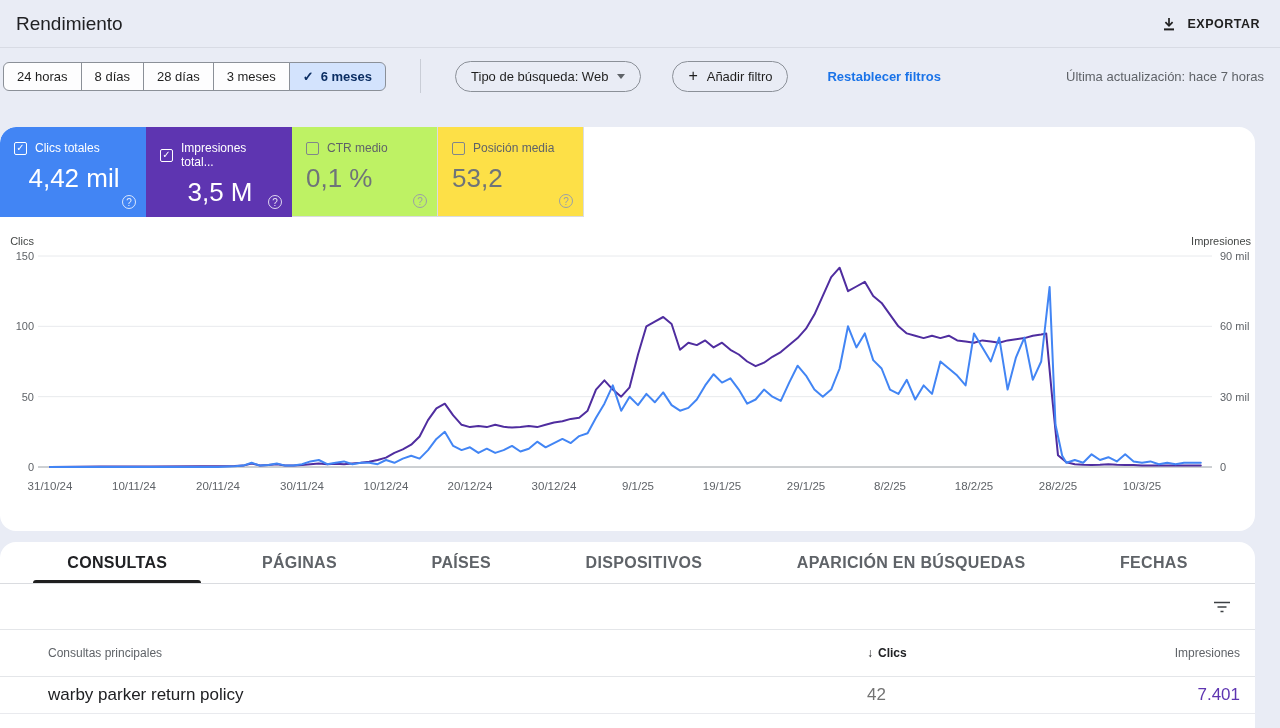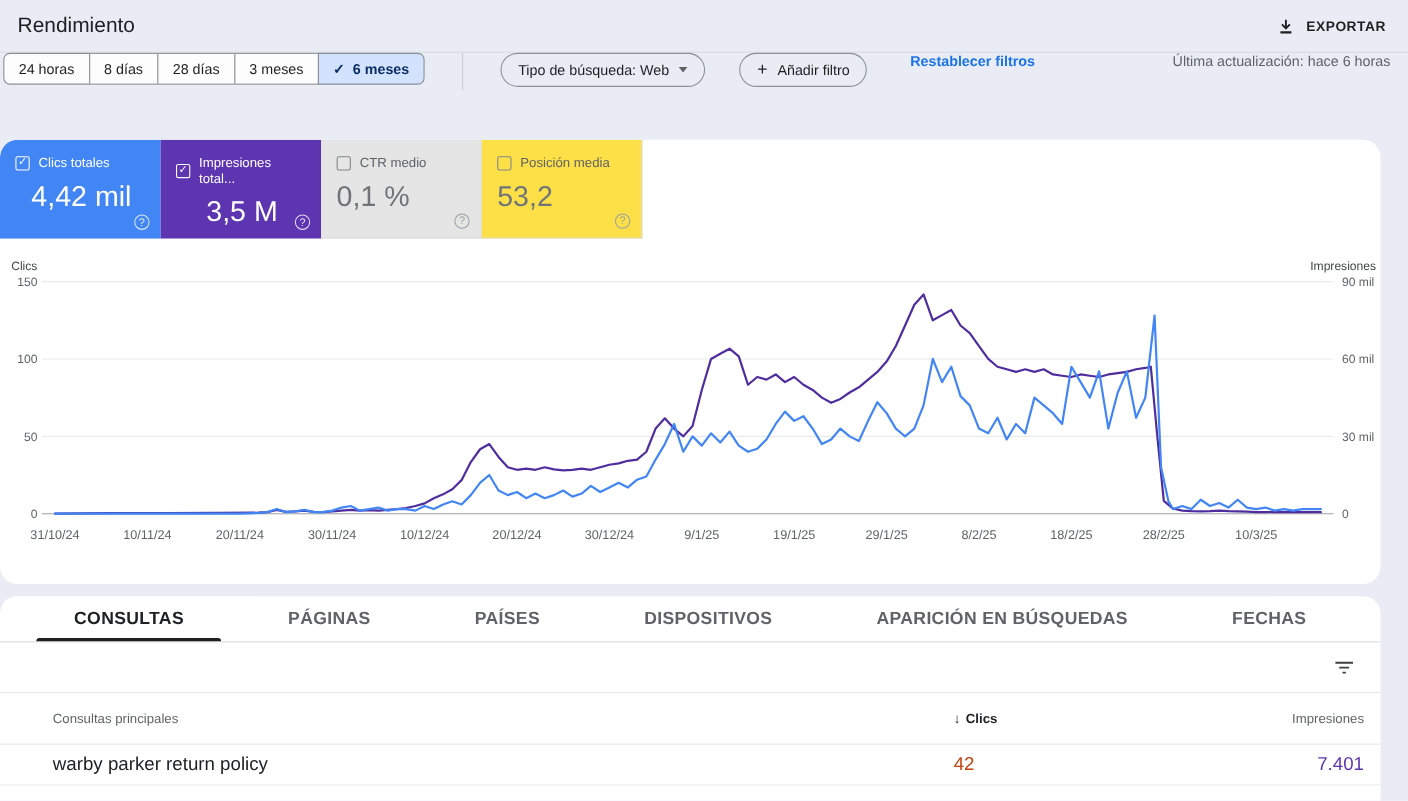--- a/index.html
+++ b/index.html
@@ -9,21 +9,21 @@
     background:#e9ecf5; color:#202124;
     font-family:"Liberation Sans", sans-serif;
   }
   
   .topbar { height:48px; display:flex; align-items:center;
     padding:0 20px 0 16px; border-bottom:1px solid #d8dbe4; }
   .page-title { font-size:19px; font-weight:400; color:#202124; }
   .export-btn { margin-left:auto; display:flex; align-items:center; gap:10px;
     font-size:12.5px; font-weight:700; letter-spacing:.5px; color:#1f1f1f; cursor:pointer; }
   
-  .filterbar { height:56px; display:flex; padding:0 16px 0 3px;gap:20px; }
+  .filterbar { height:56px; display:flex; align-items:center; padding:0 16px 0 3px;gap:20px; }
   .seg { display:flex; }
   .seg .range-btn { height:29px; padding:0 13px; background:#fdfdfe;
     border:1px solid #8b9098; margin-left:-1px; font-size:13px; color:#1f1f1f;
     font-family:inherit; cursor:pointer; display:flex; align-items:center; gap:7px; }
   .seg .range-btn:first-child { border-radius:6px 0 0 6px; margin-left:0; }
   .seg .range-btn:last-child  { border-radius:0 6px 6px 0; }
   .seg .range-btn.selected { background:#d3e3fd; color:#0b2e63; font-weight:700; }
   .check-glyph { font-size:13px; line-height:1; }
   .vdiv { width:1px; height:34px; background:#c9cdd6; margin:0 14px; }
   .pill { height:31px; border:1px solid #8b9098; border-radius:17px; background:transparent;
@@ -72,21 +72,21 @@
   .table-toolbar { height:46px; border-bottom:1px solid #e4e6e9; display:flex;
     align-items:center; justify-content:flex-end; padding-right:24px; }
   .thead, .trow { display:flex; align-items:center; }
   .thead { height:47px; border-bottom:1px solid #e4e6e9; font-size:12px; color:#5f6368; }
   .trow  { height:37px; border-bottom:1px solid #e9eaee; font-size:17px; color:#202124; }
   .col-q { flex:1; padding-left:48px; }
   .col-c { width:260px; text-align:left; }
   .col-i { width:128px; padding-right:15px; text-align:right; }
   .thead .col-c { color:#202124; font-weight:700; }
   .sort-arrow { font-size:12px; margin-right:5px; color:#202124; }
-  .trow .col-c { color:#c2410c; }
+  .trow .col-c { color:#737373; }
   .trow .col-i { color:#5e35b1; }
   .icon-svg { display:block; }
 </style>
 </head>
 <body>
 
 <div class="topbar">
   <div class="page-title">Rendimiento</div>
   <div class="export-btn">
     <svg class="icon-svg" width="16" height="16" viewBox="0 0 16 16">
@@ -120,42 +120,42 @@
   <div class="vdiv"></div>
   <button class="pill">
     <span>Tipo de búsqueda: Web</span>
     <span class="caret-down"></span>
   </button>
   <button class="pill">
     <span class="plus-glyph">+</span>
     <span>Añadir filtro</span>
   </button>
   <span class="reset-link">Restablecer filtros</span>
-  <span class="last-update">Última actualización: hace 6 horas</span>
+  <span class="last-update">Última actualización: hace 7 horas</span>
 </div>
 
 <div class="chart-card">
   <div class="metrics">
     <div class="metric-card colored" style="border-radius: 16px 0px 0px; background: rgb(66, 133, 244);">
       <div class="metric-head">
         <span class="checkbox checked"></span>
         <span>Clics totales</span>
       </div>
       <div class="metric-value">4,42 mil</div>
       <span class="help-icon"></span>
     </div>
     <div class="metric-card colored" style="background: rgb(94, 53, 177);">
       <div class="metric-head">
         <span class="checkbox checked"></span>
         <span>Impresiones total...</span>
       </div>
       <div class="metric-value">3,5 M</div>
       <span class="help-icon"></span>
     </div>
-    <div class="metric-card plain" style="background: #e5e5e5;">
+    <div class="metric-card plain" style="background: #bef264;">
       <div class="metric-head">
         <span class="checkbox"></span>
         <span>CTR medio</span>
       </div>
       <div class="metric-value">0,1 %</div>
       <span class="help-icon"></span>
     </div>
     <div class="metric-card plain" style="background: #fde047;">
       <div class="metric-head">
         <span class="checkbox"></span>

